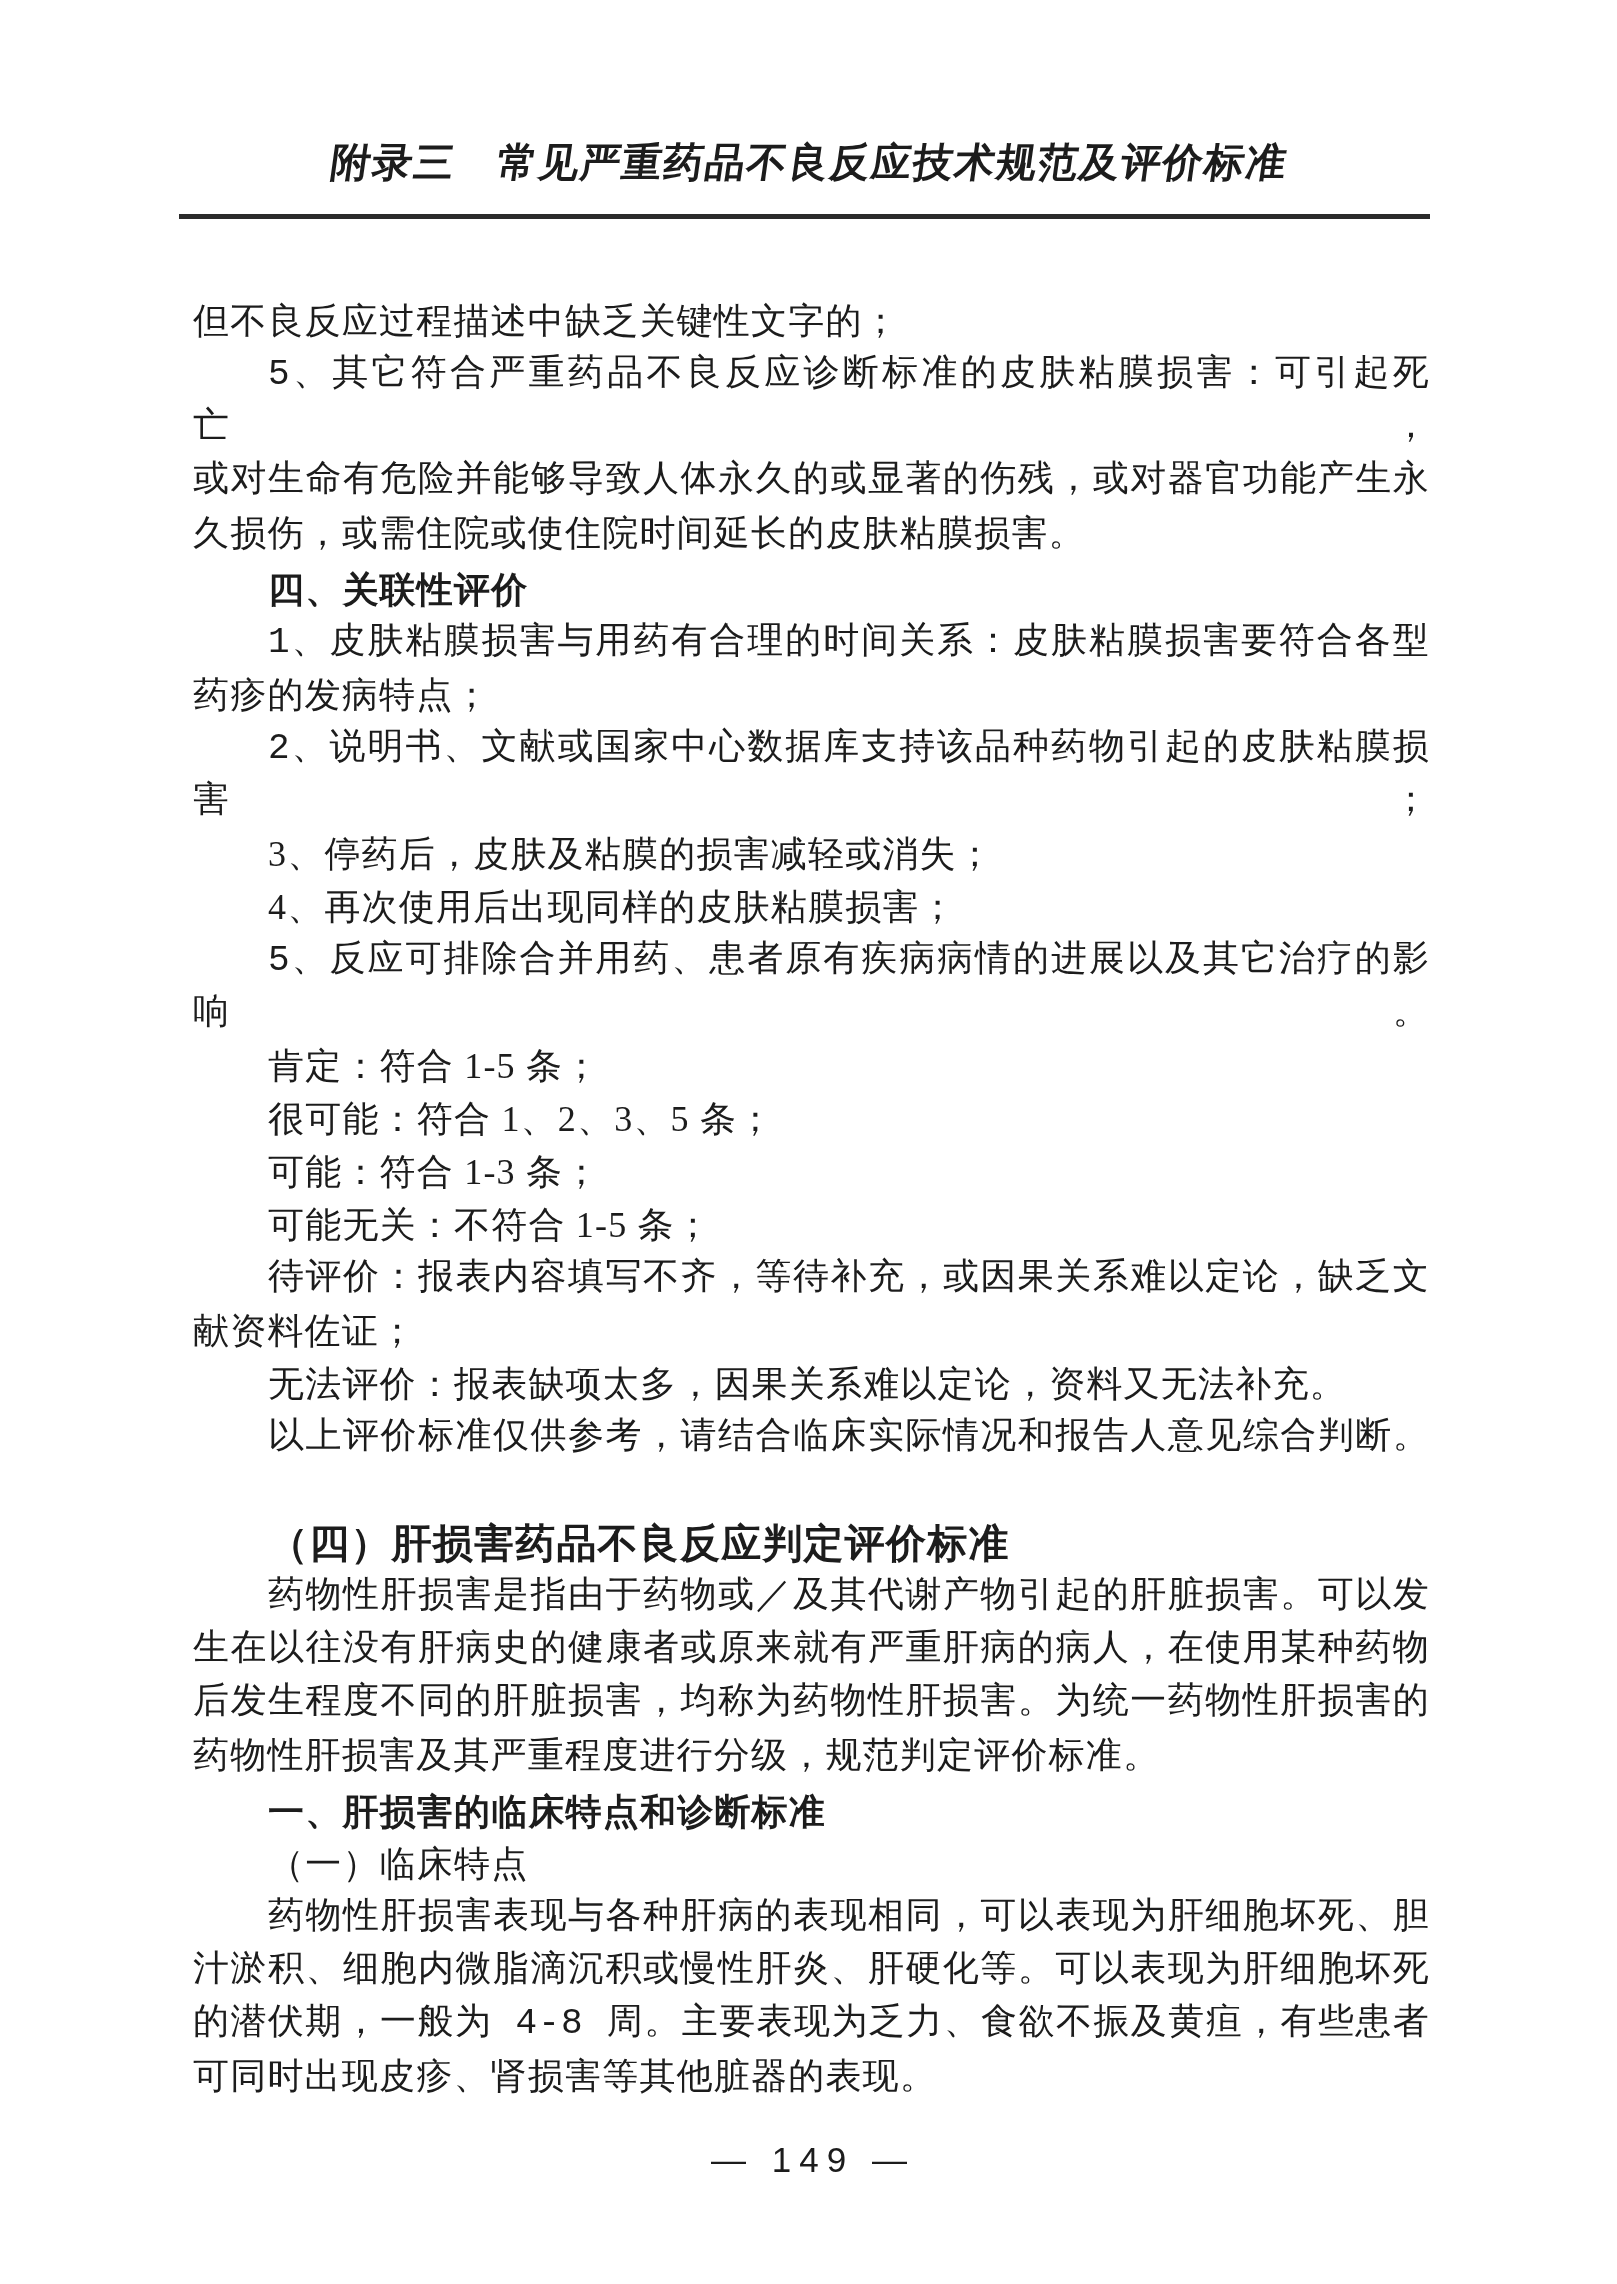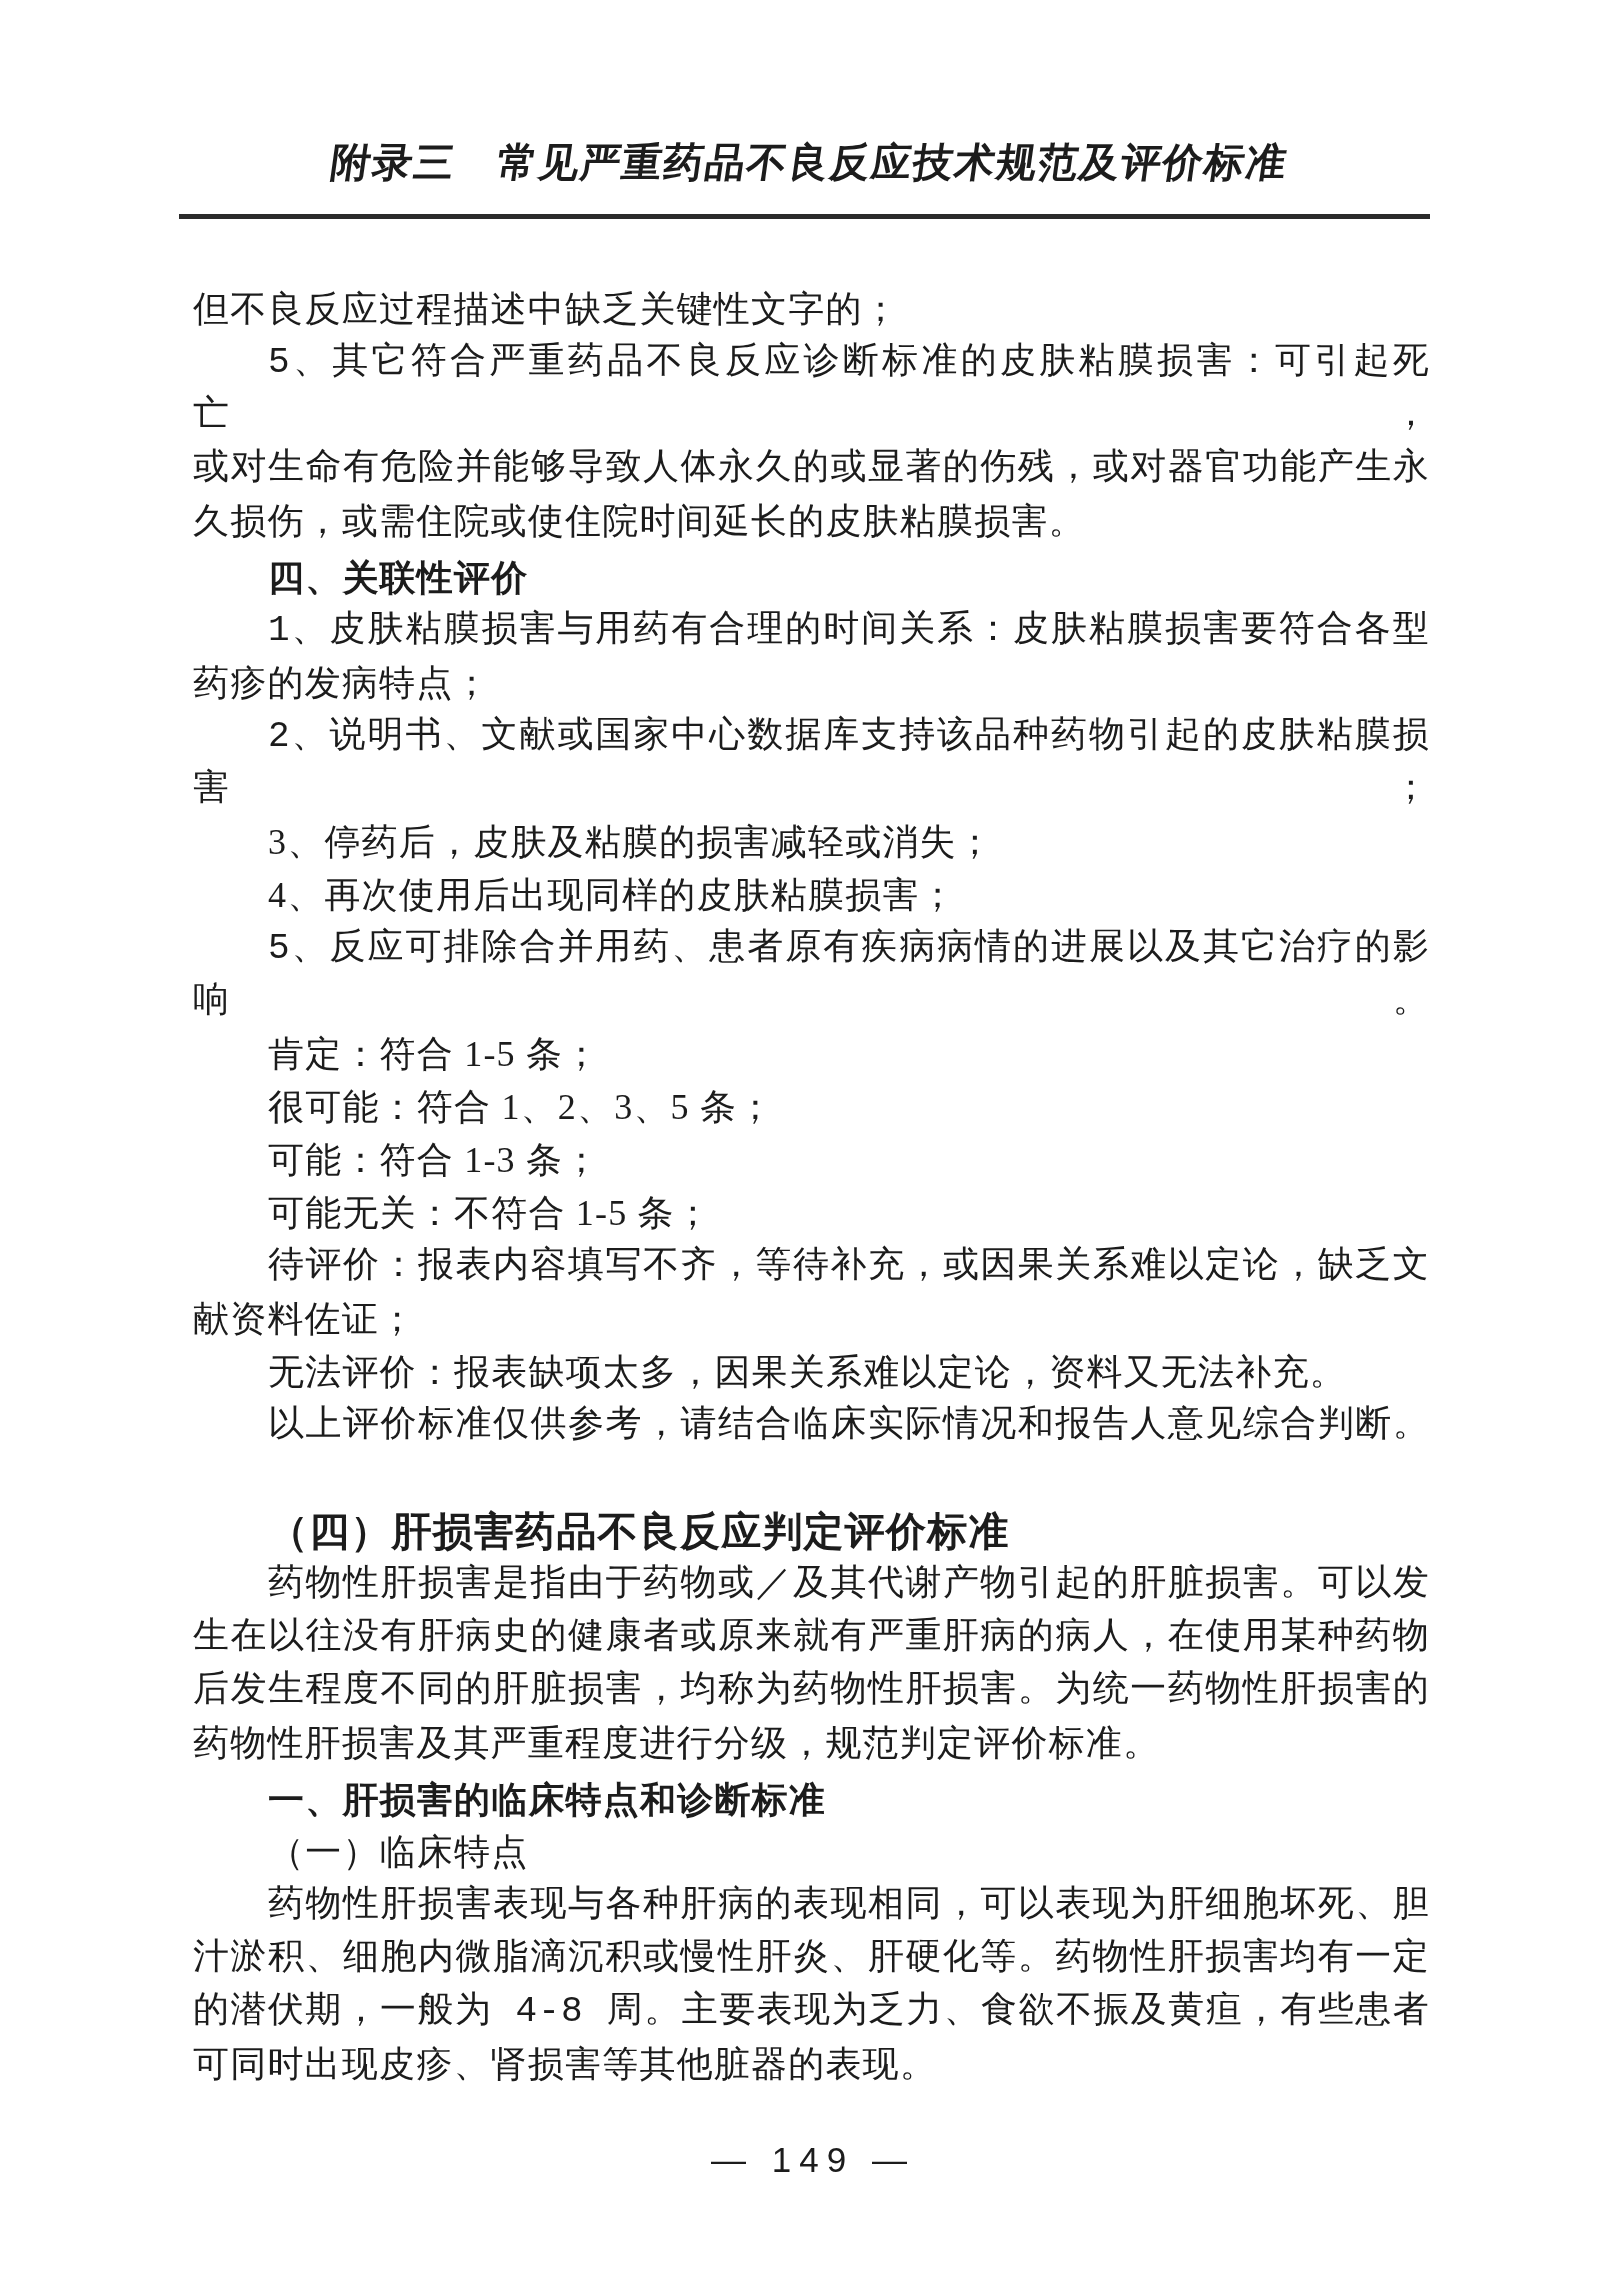--- a/index.html
+++ b/index.html
@@ -38,21 +38,21 @@
     position: absolute;
     top: 214px;
     left: 179px;
     width: 1251px;
     height: 4.8px;
     background: #2b2b2b;
   }
   
   .body-block {
     position: absolute;
-    top: 283px;
+    top: 295px;
     left: 193px;
     width: 1237px;
   }
   .ln {
     font-size: 36px;
     line-height: 53px;
     letter-spacing: 1.2px;
     text-align: justify;
     text-align-last: left;
     white-space: normal;
@@ -119,21 +119,21 @@
       <div class="ln ind">无法评价：报表缺项太多，因果关系难以定论，资料又无法补充。</div>
       <div class="ln ind fill">以上评价标准仅供参考，请结合临床实际情况和报告人意见综合判断。</div>
       <div class="ln h-sans h-lg ind gap-lg">（四）肝损害药品不良反应判定评价标准</div>
       <div class="ln ind fill">药物性肝损害是指由于药物或／及其代谢产物引起的肝脏损害。可以发</div>
       <div class="ln fill">生在以往没有肝病史的健康者或原来就有严重肝病的病人，在使用某种药物</div>
       <div class="ln fill">后发生程度不同的肝脏损害，均称为药物性肝损害。为统一药物性肝损害的</div>
       <div class="ln">药物性肝损害及其严重程度进行分级，规范判定评价标准。</div>
       <div class="ln h-sans ind gap-sm">一、肝损害的临床特点和诊断标准</div>
       <div class="ln ind">（一）临床特点</div>
       <div class="ln ind fill">药物性肝损害表现与各种肝病的表现相同，可以表现为肝细胞坏死、胆</div>
-      <div class="ln fill">汁淤积、细胞内微脂滴沉积或慢性肝炎、肝硬化等。药物性肝损害均有一定</div>
+      <div class="ln fill">汁淤积、细胞内微脂滴沉积或慢性肝炎、肝硬化等。可以表现为肝细胞坏死</div>
       <div class="ln fill">的潜伏期，一般为 4-8 周。主要表现为乏力、食欲不振及黄疸，有些患者</div>
       <div class="ln">可同时出现皮疹、肾损害等其他脏器的表现。</div>
     </main>
 
   <div class="folio">— 149 —</div>
 
 </div>
 
 
 </body></html>

